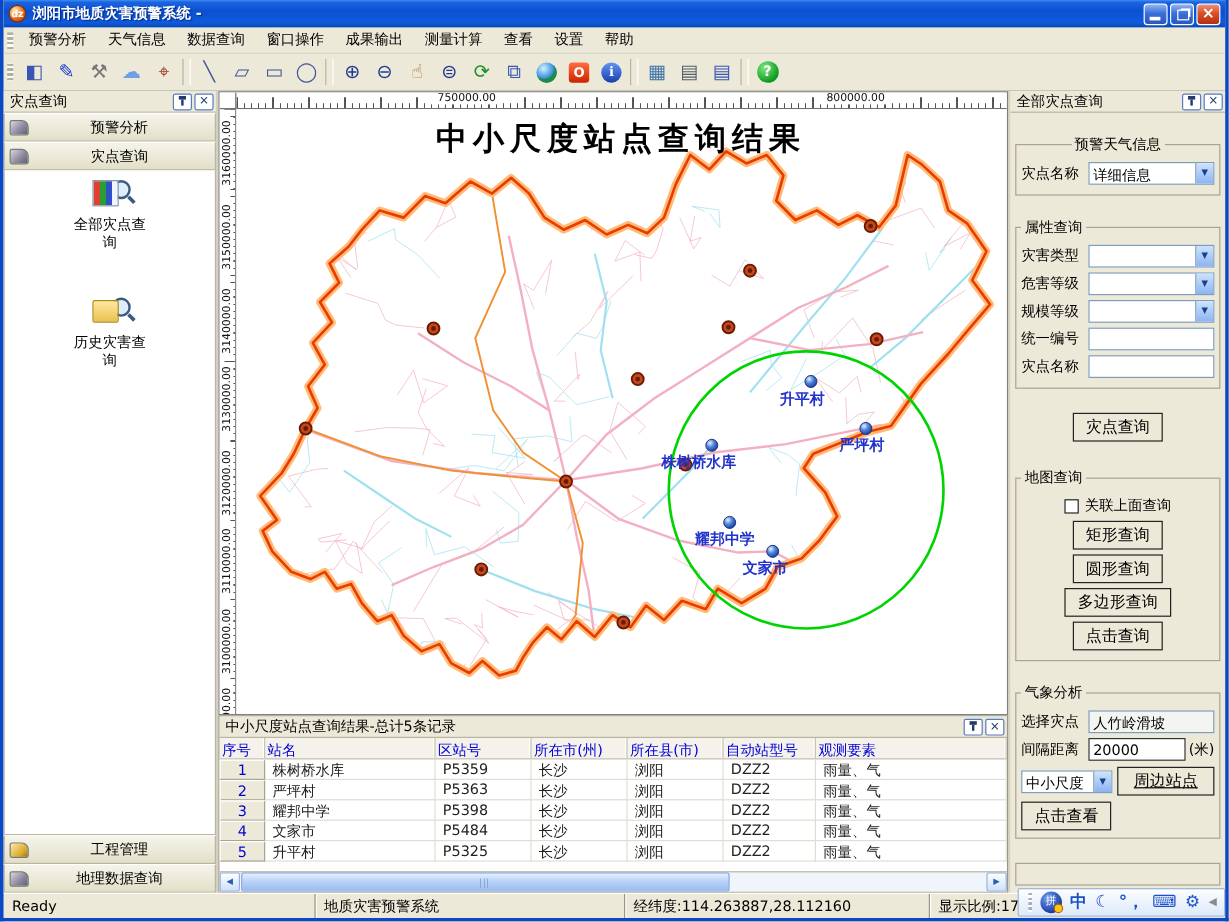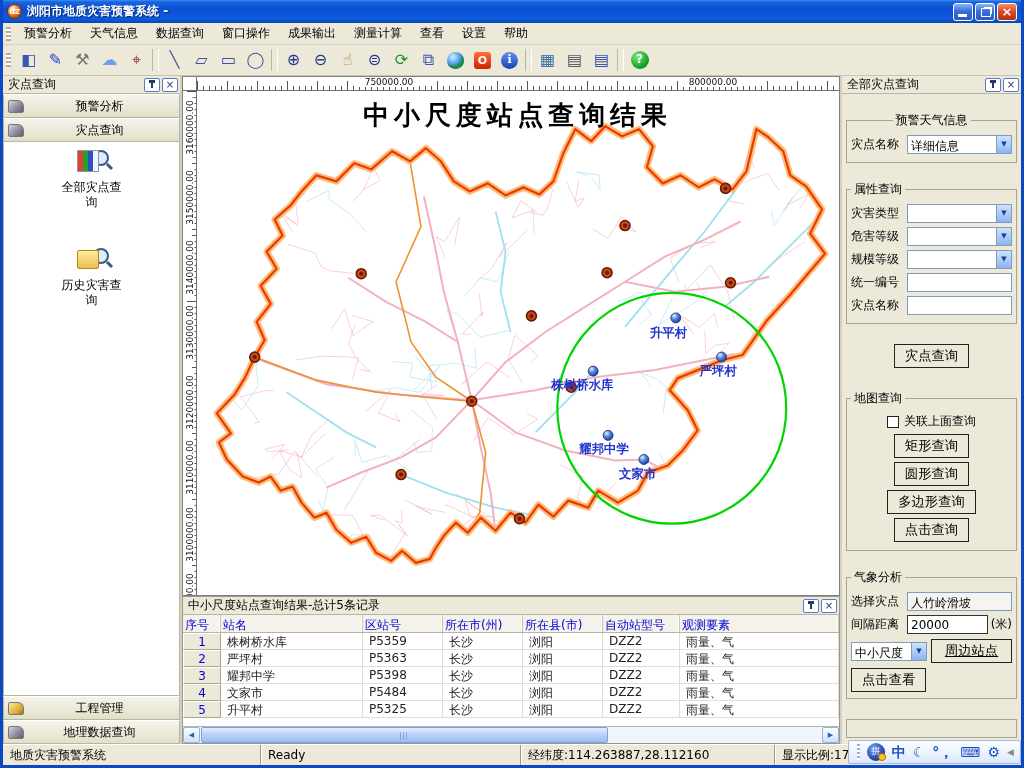--- a/index.html
+++ b/index.html
@@ -689,22 +689,22 @@
           <button class="xbtn" style="flex:1;margin:0;text-decoration:underline;">周边站点</button>
         </div>
         <button class="xbtn" style="margin:4px 0 2px 0;">点击查看</button>
       </fieldset>
 
       <div class="filler"></div>
     </div>
   </div>
 
   <div class="statusbar">
+    <span class="spanel p1">Ready</span>
     <span class="spanel p2">地质灾害预警系统</span>
-    <span class="spanel p1">Ready</span>
     <span class="spanel p3">经纬度:114.263887,28.112160</span>
     <span class="spanel p4">显示比例:173</span>
   </div>
 
   <div class="imebar">
     <span class="igrip"></span>
     <span class="ime-logo">拼</span>
     <i class="ime-ic">中</i>
     <i class="ime-ic">☾</i>
     <i class="ime-ic">°，</i>

